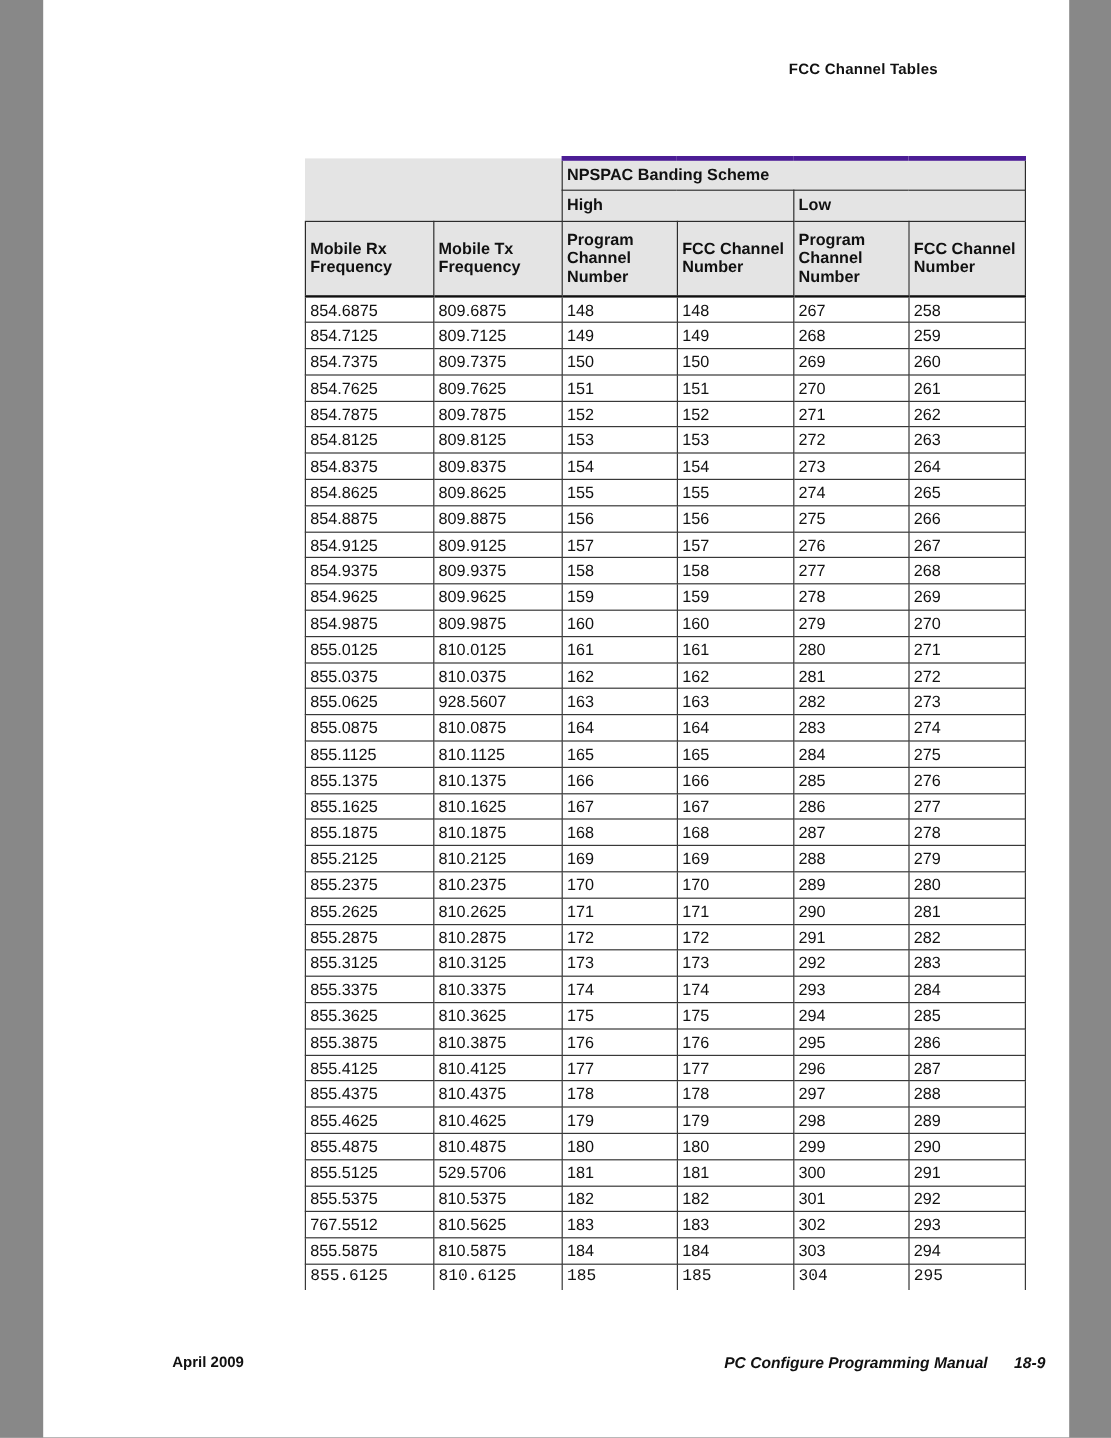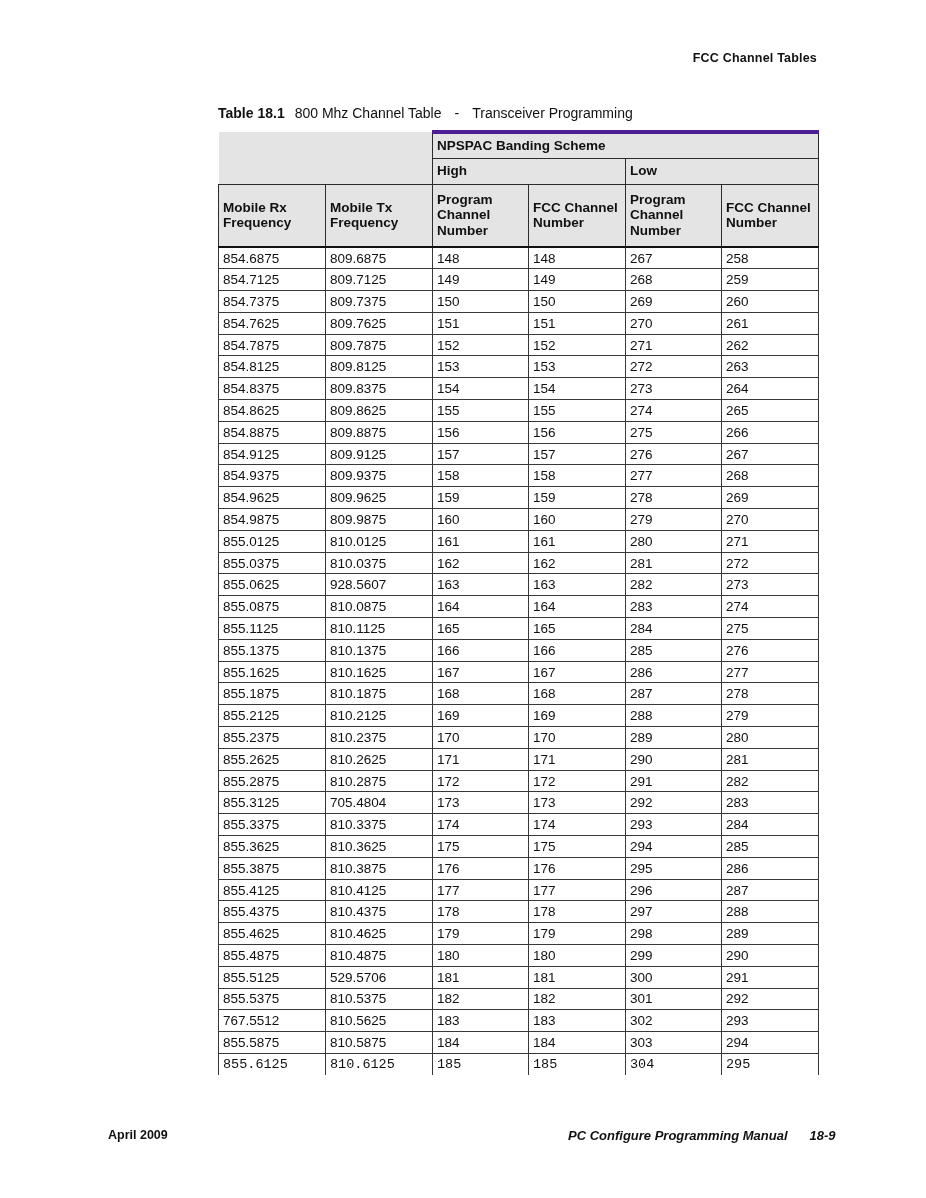--- a/index.html
+++ b/index.html
@@ -1,19 +1,19 @@
 <!DOCTYPE html>
 <html><head>
 <meta charset="utf-8">
 <style>
   * { margin:0; padding:0; box-sizing:border-box; }
   html,body { background:#888; }
   .page {
     position:relative;
-    width:926px; height:1198px;
+    width:855px; height:1198px;
     margin:0 auto;
     background:#ffffff;
     font-family:"Liberation Sans", sans-serif;
     color:#111111;
     overflow:hidden;
   }
   .running-header {
     position:absolute; top:51px; right:109px;
     font-size:12.5px; font-weight:bold;
     letter-spacing:0.2px;
@@ -76,23 +76,20 @@
   }
   .footer-right .page-num { margin-left:22px; }
 </style>
 </head>
 <body>
 
 <div class="page">
 
   <div class="running-header">FCC Channel Tables</div>
 
-  <div class="table-title">
-    <span class="t-label">Table 18.1</span><span class="t-name">800 Mhz Channel Table</span><span class="t-sep">-</span><span class="t-subtitle">Transceiver Programming</span>
-  </div>
 
   <table class="channel-table">
     <colgroup>
       <col style="width:107px">
         <col style="width:107px">
       <col style="width:96px">
         <col style="width:97px">
       <col style="width:96px">
         <col style="width:97px">
     </colgroup>
@@ -310,21 +307,21 @@
         <tr>
           <td>855.2875</td>
           <td>810.2875</td>
           <td>172</td>
           <td>172</td>
           <td>291</td>
           <td>282</td>
         </tr>
         <tr>
           <td>855.3125</td>
-          <td>705.4804</td>
+          <td>810.3125</td>
           <td>173</td>
           <td>173</td>
           <td>292</td>
           <td>283</td>
         </tr>
         <tr>
           <td>855.3375</td>
           <td>810.3375</td>
           <td>174</td>
           <td>174</td>

